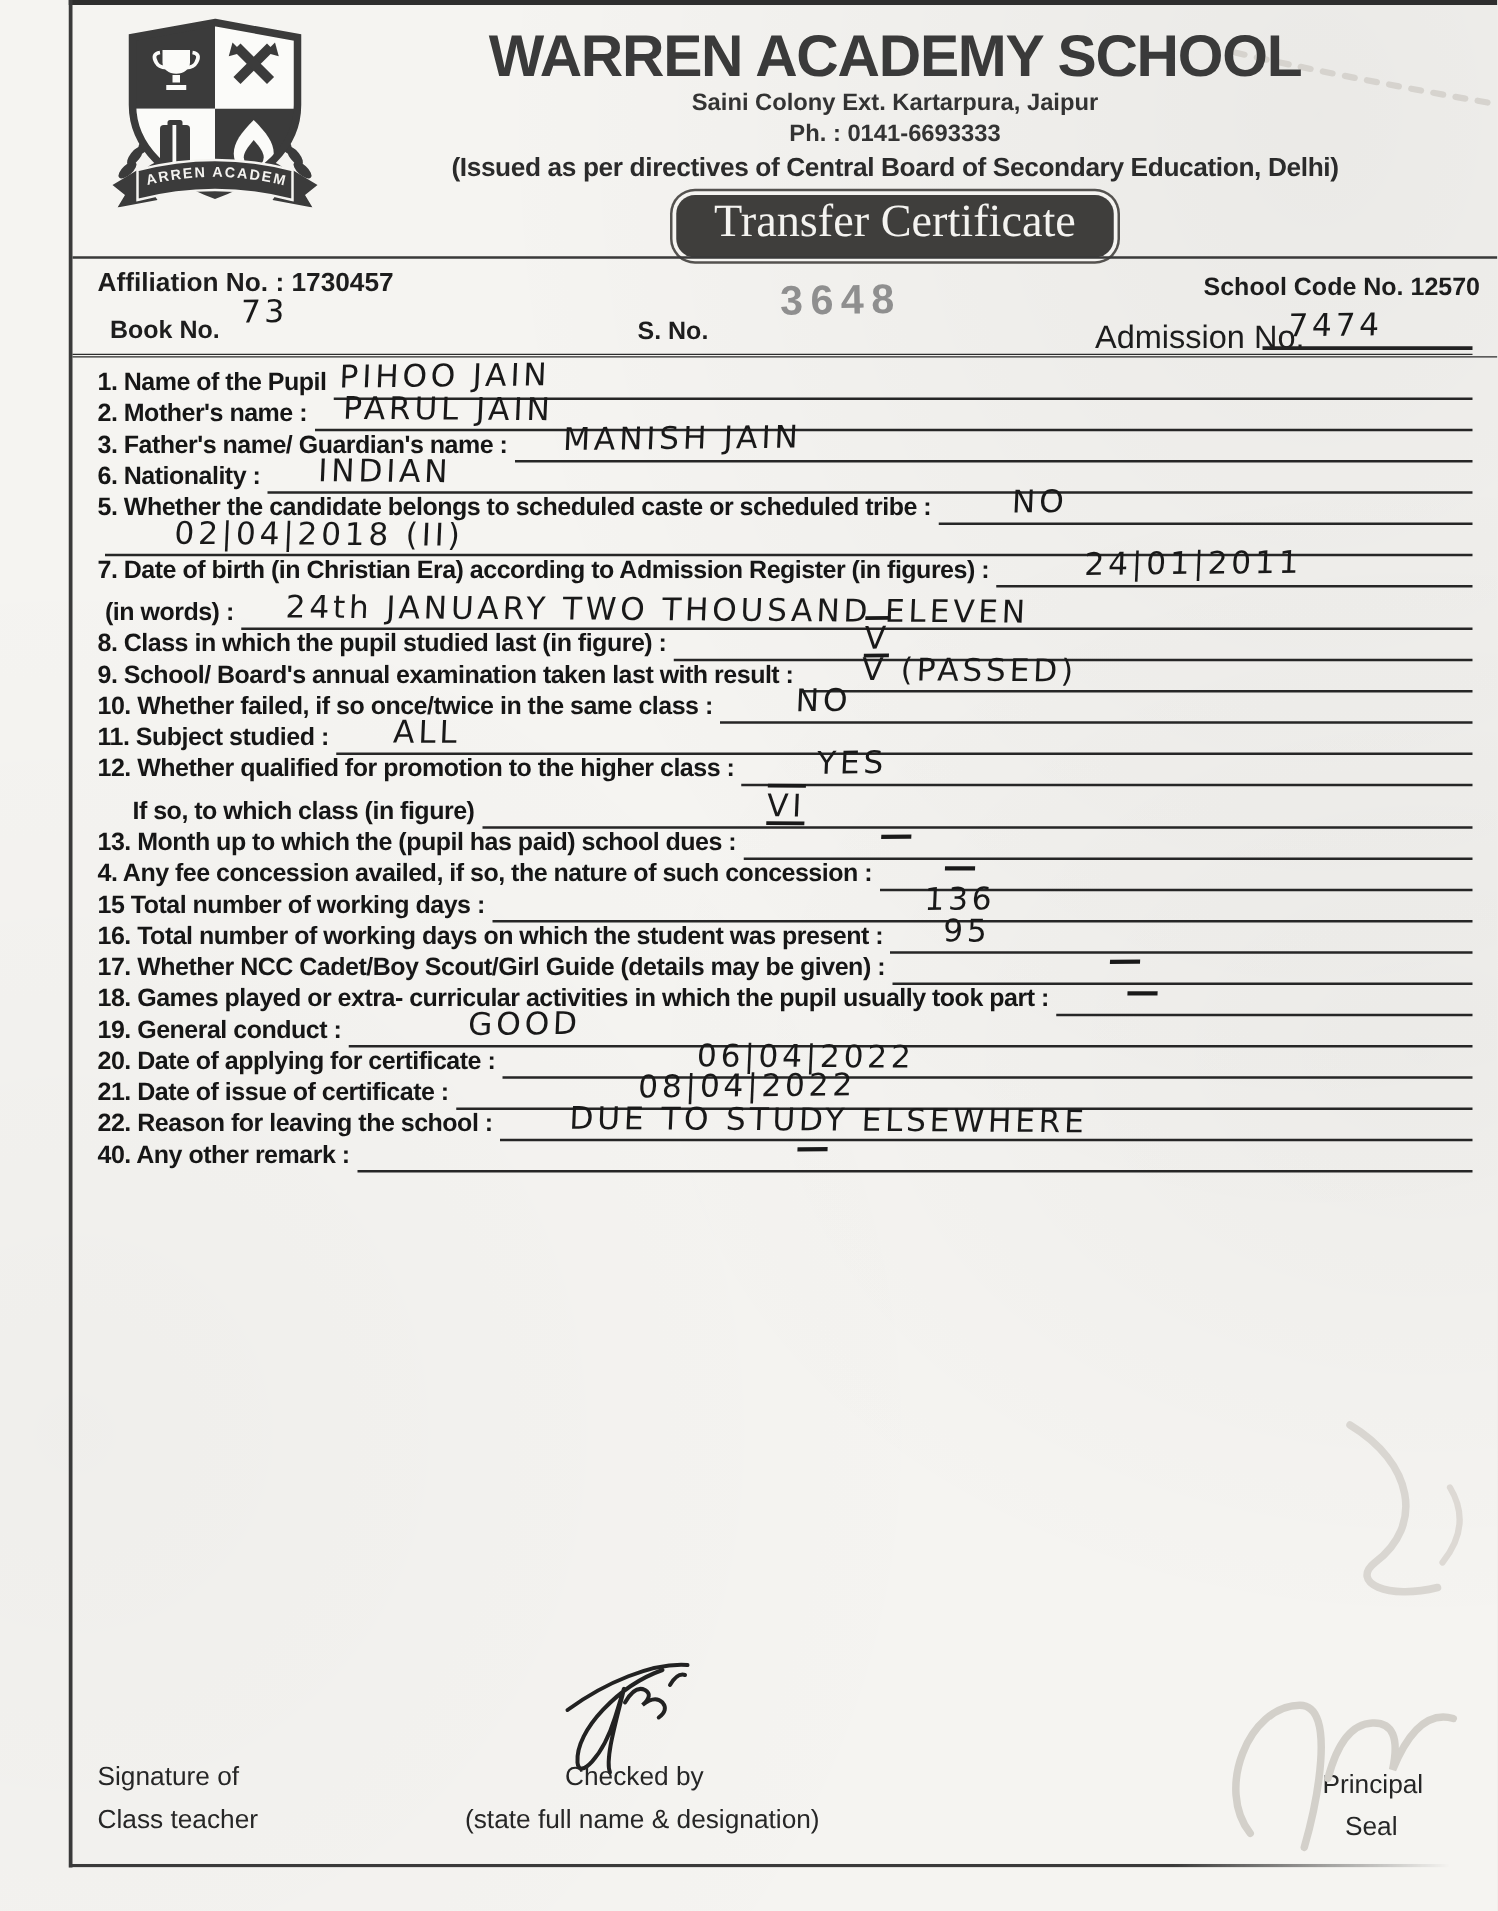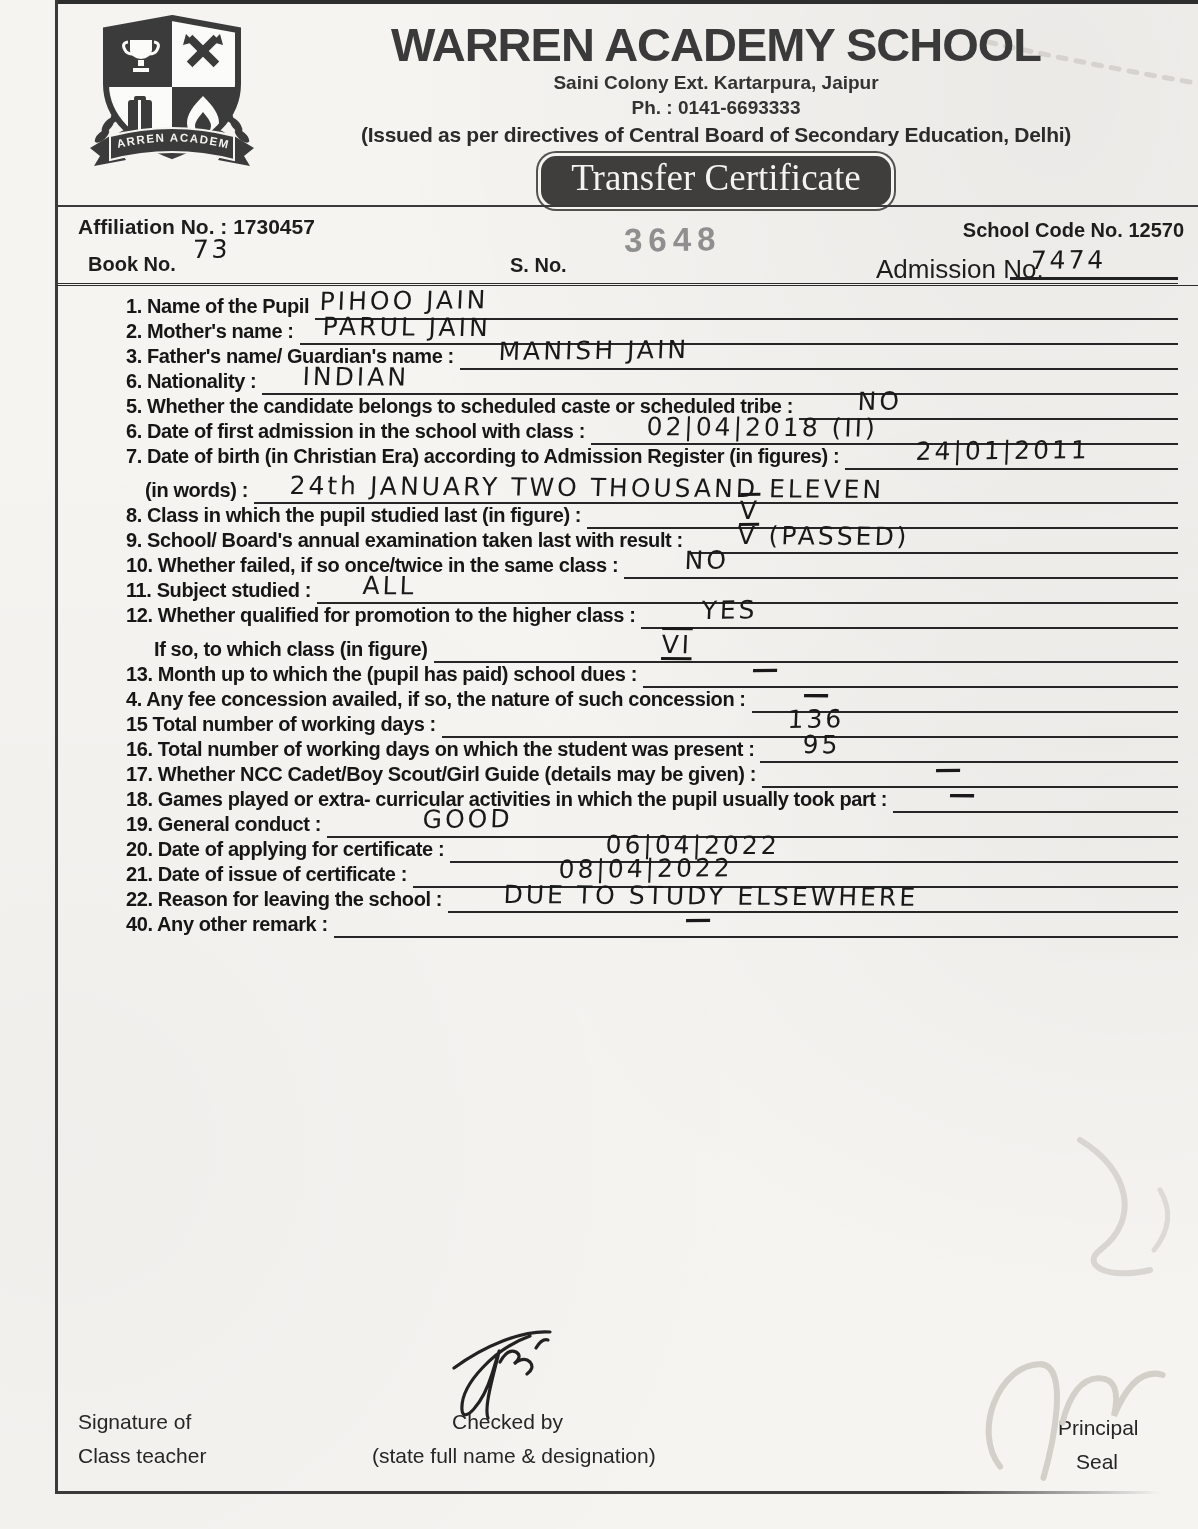--- a/index.html
+++ b/index.html
@@ -34,21 +34,21 @@
   .meta .school-code{position:absolute;right:14px;top:12px;font-weight:bold;font-size:20px;}
   .meta .book-label{position:absolute;left:30px;top:46px;font-weight:bold;font-size:20px;}
   .meta .book-value{position:absolute;left:134px;top:28px;}
   .meta .sno-label{position:absolute;left:452px;top:47px;font-weight:bold;font-size:20px;}
   .meta .stamp{position:absolute;left:566px;top:14px;font-size:33px;font-weight:bold;color:#8f8f8f;
     letter-spacing:6px;transform:rotate(-1deg);}
   .meta .adm-label{position:absolute;left:818px;top:47px;font-weight:normal;font-size:26px;}
   .meta .adm-line{position:absolute;left:952px;top:41px;width:168px;height:29px;border-bottom:3px solid #222;}
   .meta .adm-value{position:absolute;left:20px;bottom:2px;}
   
-  .form{position:absolute;left:58px;top:283px;right:20px;border-top:1px solid #2c2c2c;padding-top:0;padding-left:48px;}
+  .form{position:absolute;left:58px;top:283px;right:20px;border-top:1px solid #2c2c2c;padding-top:0;}
   .row{display:flex;align-items:flex-end;height:25px;padding-left:20px;}
   .row.first{height:36px;}
   .row.sub{height:34px;}
   .row.sub .lbl{margin-left:28px;}
   .lbl{font-weight:bold;font-size:20px;letter-spacing:-0.4px;white-space:nowrap;padding-bottom:2px;color:#161616;}
   .line{position:relative;flex:1;margin-left:6px;height:36px;border-bottom:2.5px solid #262626;}
   
   .hw{font-family:"DejaVu Sans",sans-serif;color:#191919;letter-spacing:3px;font-size:25px;
     white-space:nowrap;transform:skewX(-3deg) rotate(-0.6deg);transform-origin:left bottom;}
   .line .hw{position:absolute;bottom:2px;}
@@ -193,33 +193,32 @@
           <span class="hw" style="left:40px">INDIAN</span>
         </span>
     </div>
     <div class="row">
       <span class="lbl">5. Whether the candidate belongs to scheduled caste or scheduled tribe :</span>
       <span class="line">
           <span class="hw" style="left:58px">NO</span>
         </span>
     </div>
     <div class="row">
-      <span class="lbl">6. Date of first admission in the school with class :</span>
       <span class="line">
           <span class="hw" style="left:55px">02|04|2018 (II)</span>
         </span>
     </div>
     <div class="row">
       <span class="lbl">7. Date of birth (in Christian Era) according to Admission Register (in figures) :</span>
       <span class="line">
           <span class="hw" style="left:70px">24|01|2011</span>
         </span>
     </div>
     <div class="row sub">
-      <span class="lbl" style="margin-left:19px">(in words) :</span>
+      <span class="lbl" style="margin-left:6px">(in words) :</span>
       <span class="line">
           <span class="hw" style="left:35px">24th  JANUARY  TWO  THOUSAND  ELEVEN</span>
         </span>
     </div>
     <div class="row">
       <span class="lbl">8. Class in which the pupil studied last (in figure) :</span>
       <span class="line">
           <span class="hw roman" style="left:150px">V</span>
         </span>
     </div>

